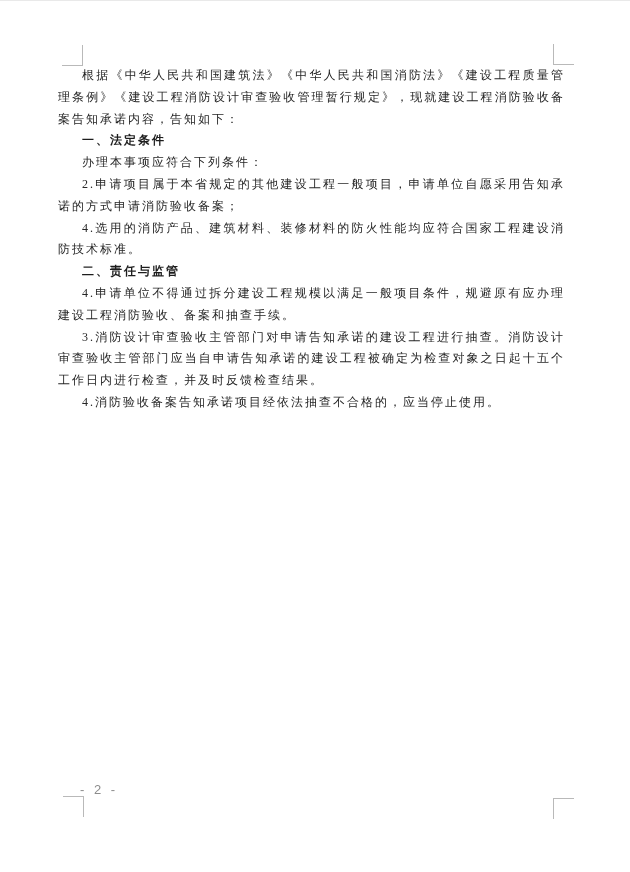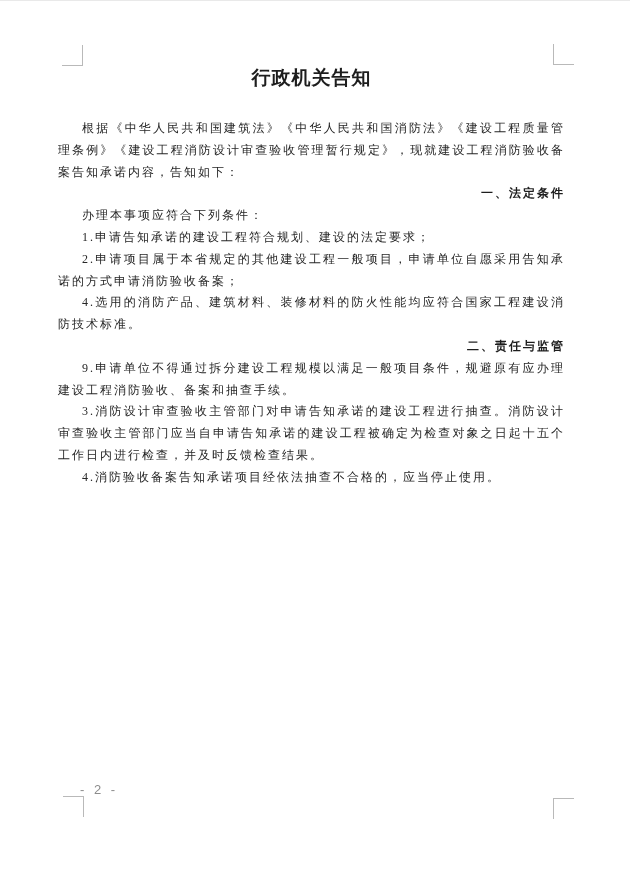--- a/index.html
+++ b/index.html
@@ -46,21 +46,21 @@
     margin: 0;
     font-size: 12px;
     line-height: 21.8px;
     letter-spacing: 2px;
     text-align: justify;
     text-indent: 2em;
     word-break: break-all;
   }
   .doc-body p.heading {
     font-weight: 700;
-    text-align: right;
+    text-align: left;
     color: #1d1d1d;
   }
   .page-number {
     position: absolute;
     left: 80px;
     top: 781px;
     font-family: "Liberation Sans", sans-serif;
     font-size: 13px;
     letter-spacing: 3px;
     color: #8c8c8c;
@@ -69,28 +69,26 @@
 </style>
 </head>
 <body>
 
 <div class="crop-mark tl"></div>
 <div class="crop-mark tr"></div>
 <div class="crop-mark bl"></div>
 <div class="crop-mark br"></div>
 
 <div class="doc">
-  <h1 class="doc-title">行政机关告知</h1>
   <div class="doc-body">
     <p>根据《中华人民共和国建筑法》《中华人民共和国消防法》《建设工程质量管理条例》《建设工程消防设计审查验收管理暂行规定》，现就建设工程消防验收备案告知承诺内容，告知如下：</p>
     <p class="heading">一、法定条件</p>
     <p>办理本事项应符合下列条件：</p>
-    <p>1.申请告知承诺的建设工程符合规划、建设的法定要求；</p>
     <p>2.申请项目属于本省规定的其他建设工程一般项目，申请单位自愿采用告知承诺的方式申请消防验收备案；</p>
     <p>4.选用的消防产品、建筑材料、装修材料的防火性能均应符合国家工程建设消防技术标准。</p>
     <p class="heading">二、责任与监管</p>
-    <p>9.申请单位不得通过拆分建设工程规模以满足一般项目条件，规避原有应办理建设工程消防验收、备案和抽查手续。</p>
+    <p>4.申请单位不得通过拆分建设工程规模以满足一般项目条件，规避原有应办理建设工程消防验收、备案和抽查手续。</p>
     <p>3.消防设计审查验收主管部门对申请告知承诺的建设工程进行抽查。消防设计审查验收主管部门应当自申请告知承诺的建设工程被确定为检查对象之日起十五个工作日内进行检查，并及时反馈检查结果。</p>
     <p>4.消防验收备案告知承诺项目经依法抽查不合格的，应当停止使用。</p>
   </div>
 </div>
 
 <div class="page-number">- 2 -</div>
 
 </body></html>

